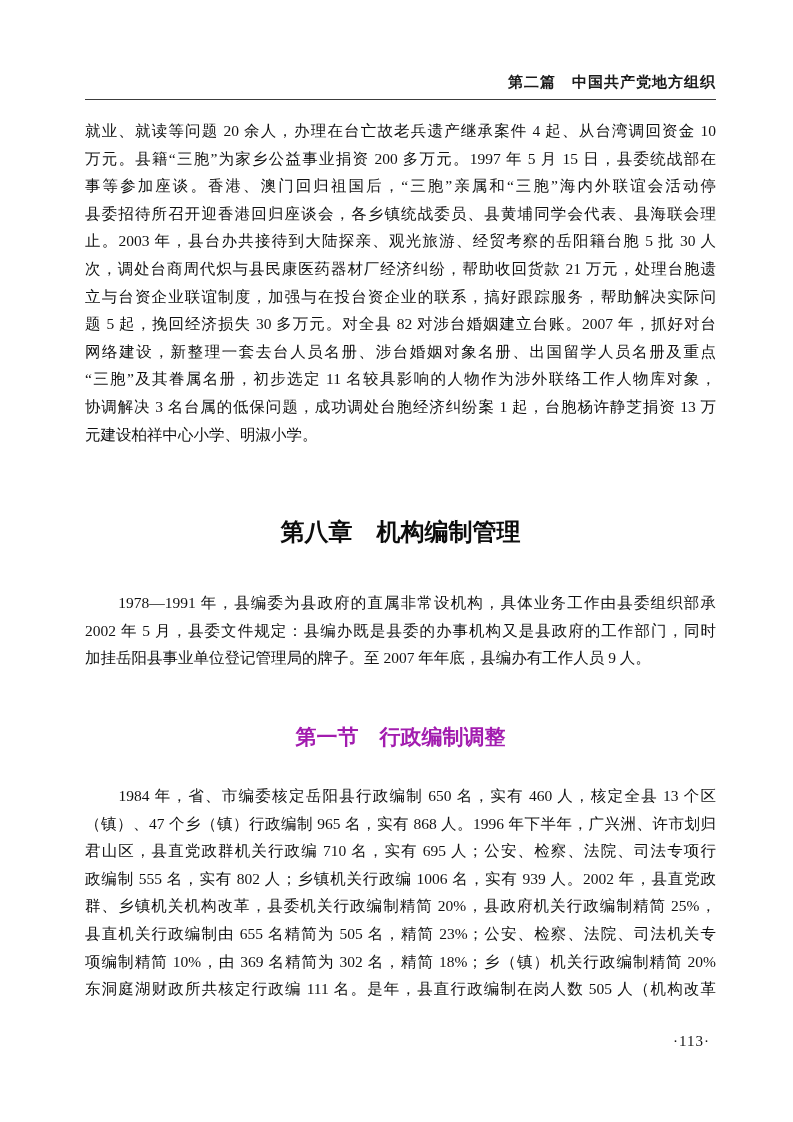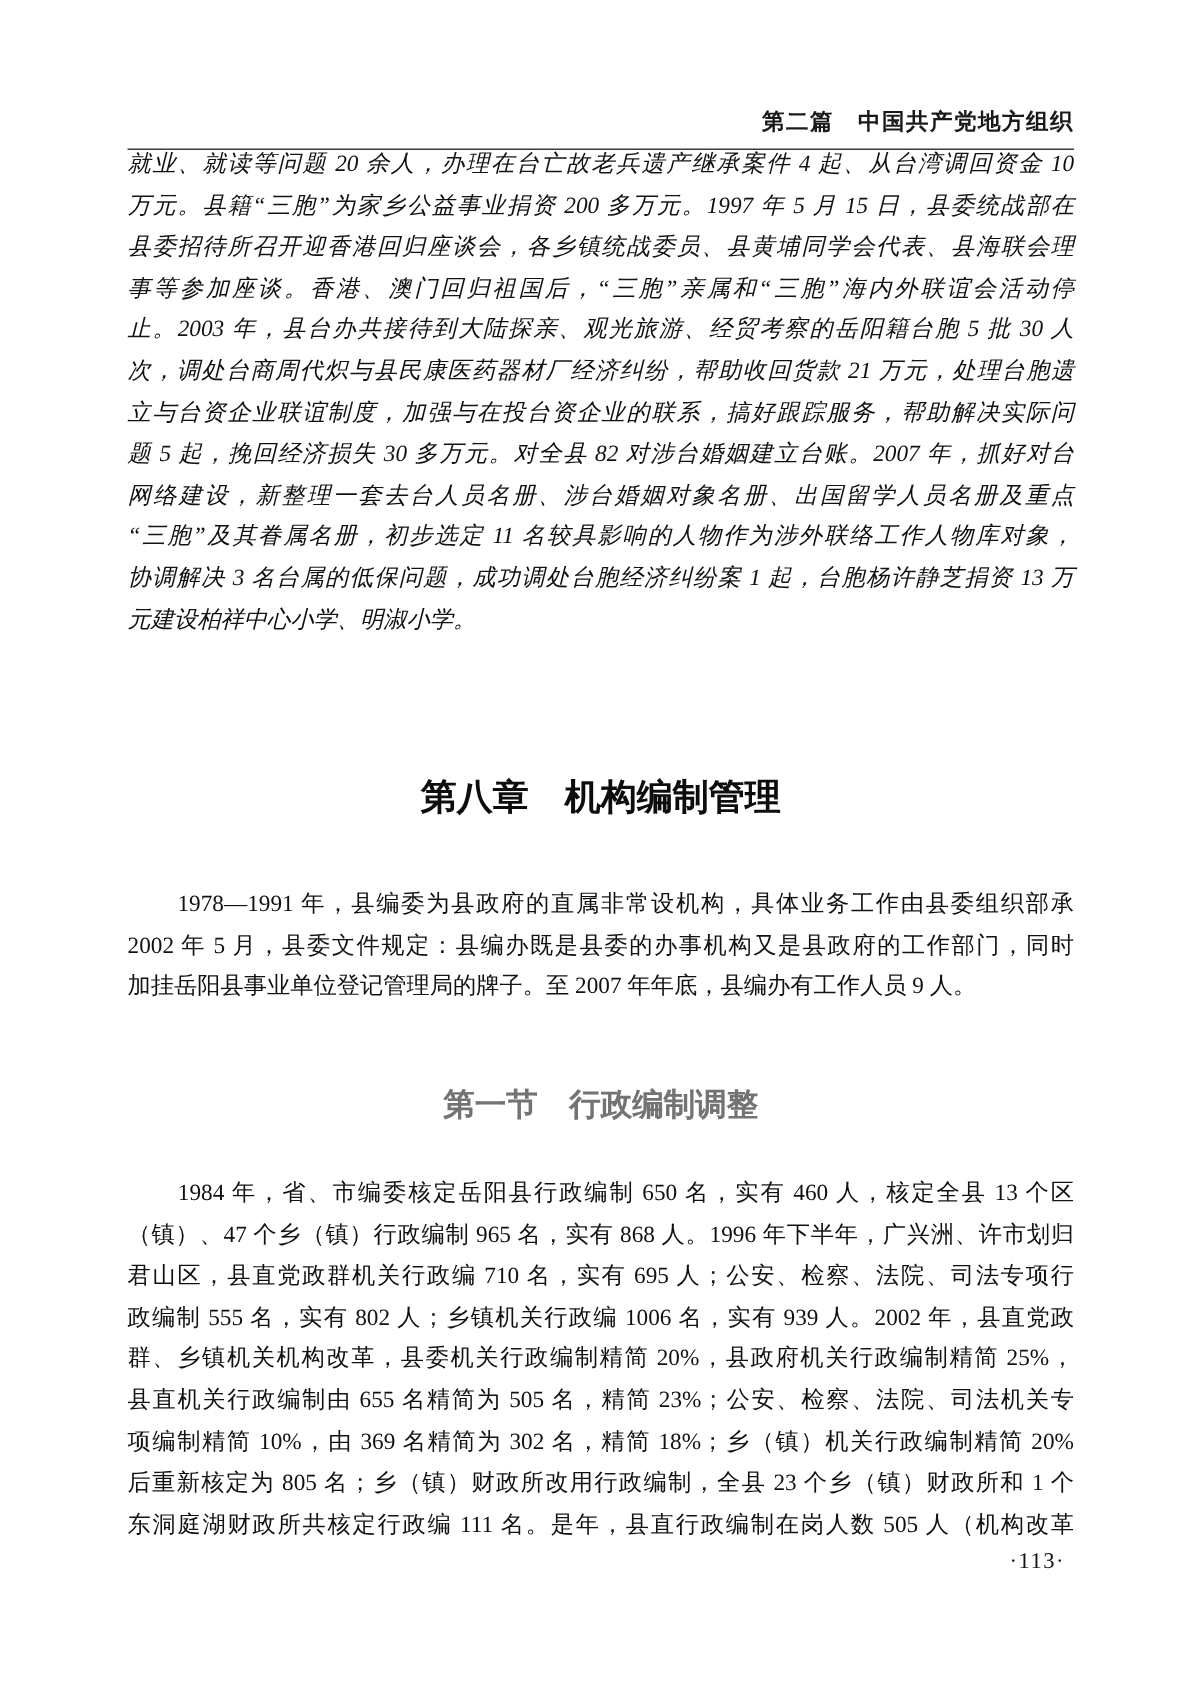--- a/index.html
+++ b/index.html
@@ -44,21 +44,21 @@
   }
   .para .line {
     line-height: 27.6px;
     text-align: justify;
     text-align-last: justify;
     text-justify: inter-character;
   }
   .para .line.last {
     text-align-last: left;
   }
-  #para-continuation { top: 96px; font-style: italic; }
+  #para-continuation { top: 117px; }
   #para-history      { top: 589px; }
   #para-staffing     { top: 782px; }
   
   .chapter-title {
     position: absolute;
     top: 512px;
     left: 85px;
     width: 631px;
     margin: 0;
     text-align: center;
@@ -73,21 +73,21 @@
     position: absolute;
     top: 723px;
     left: 85px;
     width: 631px;
     margin: 0;
     text-align: center;
     font-family: "Liberation Sans", "DejaVu Sans", sans-serif;
     font-weight: bold;
     font-size: 21px;
     line-height: 28px;
-    color: #737373;
+    color: #a21caf;
   }
   
   .page-number {
     position: absolute;
     top: 1031px;
     right: 83px;
     font-size: 15px;
     line-height: 20px;
     color: #111111;
     letter-spacing: 1px;
@@ -99,22 +99,22 @@
 
 <div class="page">
 
   <div class="running-head">第二篇　中国共产党地方组织</div>
 
   <div class="header-rule"></div>
 
   <div class="para" id="para-continuation">
       <div class="line">就业、就读等问题 20 余人，办理在台亡故老兵遗产继承案件 4 起、从台湾调回资金 10</div>
       <div class="line">万元。县籍“三胞”为家乡公益事业捐资 200 多万元。1997 年 5 月 15 日，县委统战部在</div>
+      <div class="line">事等参加座谈。香港、澳门回归祖国后，“三胞”亲属和“三胞”海内外联谊会活动停</div>
       <div class="line">县委招待所召开迎香港回归座谈会，各乡镇统战委员、县黄埔同学会代表、县海联会理</div>
-      <div class="line">事等参加座谈。香港、澳门回归祖国后，“三胞”亲属和“三胞”海内外联谊会活动停</div>
       <div class="line">止。2003 年，县台办共接待到大陆探亲、观光旅游、经贸考察的岳阳籍台胞 5 批 30 人</div>
       <div class="line">次，调处台商周代炽与县民康医药器材厂经济纠纷，帮助收回货款 21 万元，处理台胞遗</div>
       <div class="line">立与台资企业联谊制度，加强与在投台资企业的联系，搞好跟踪服务，帮助解决实际问</div>
       <div class="line">题 5 起，挽回经济损失 30 多万元。对全县 82 对涉台婚姻建立台账。2007 年，抓好对台</div>
       <div class="line">网络建设，新整理一套去台人员名册、涉台婚姻对象名册、出国留学人员名册及重点</div>
       <div class="line">“三胞”及其眷属名册，初步选定 11 名较具影响的人物作为涉外联络工作人物库对象，</div>
       <div class="line">协调解决 3 名台属的低保问题，成功调处台胞经济纠纷案 1 起，台胞杨许静芝捐资 13 万</div>
       <div class="line last">元建设柏祥中心小学、明淑小学。</div>
     </div>
 
@@ -129,19 +129,18 @@
   <h2 class="section-title">第一节　行政编制调整</h2>
 
   <div class="para" id="para-staffing">
       <div class="line">　　1984 年，省、市编委核定岳阳县行政编制 650 名，实有 460 人，核定全县 13 个区</div>
       <div class="line">（镇）、47 个乡（镇）行政编制 965 名，实有 868 人。1996 年下半年，广兴洲、许市划归</div>
       <div class="line">君山区，县直党政群机关行政编 710 名，实有 695 人；公安、检察、法院、司法专项行</div>
       <div class="line">政编制 555 名，实有 802 人；乡镇机关行政编 1006 名，实有 939 人。2002 年，县直党政</div>
       <div class="line">群、乡镇机关机构改革，县委机关行政编制精简 20%，县政府机关行政编制精简 25%，</div>
       <div class="line">县直机关行政编制由 655 名精简为 505 名，精简 23%；公安、检察、法院、司法机关专</div>
       <div class="line">项编制精简 10%，由 369 名精简为 302 名，精简 18%；乡（镇）机关行政编制精简 20%</div>
-      <div class="line">后重新核定为 805 名；乡（镇）财政所改用行政编制，全县 23 个乡（镇）财政所和 1 个</div>
       <div class="line">东洞庭湖财政所共核定行政编 111 名。是年，县直行政编制在岗人数 505 人（机构改革</div>
     </div>
 
   <div class="page-number">·113·</div>
 
 </div>
 
 </body></html>

